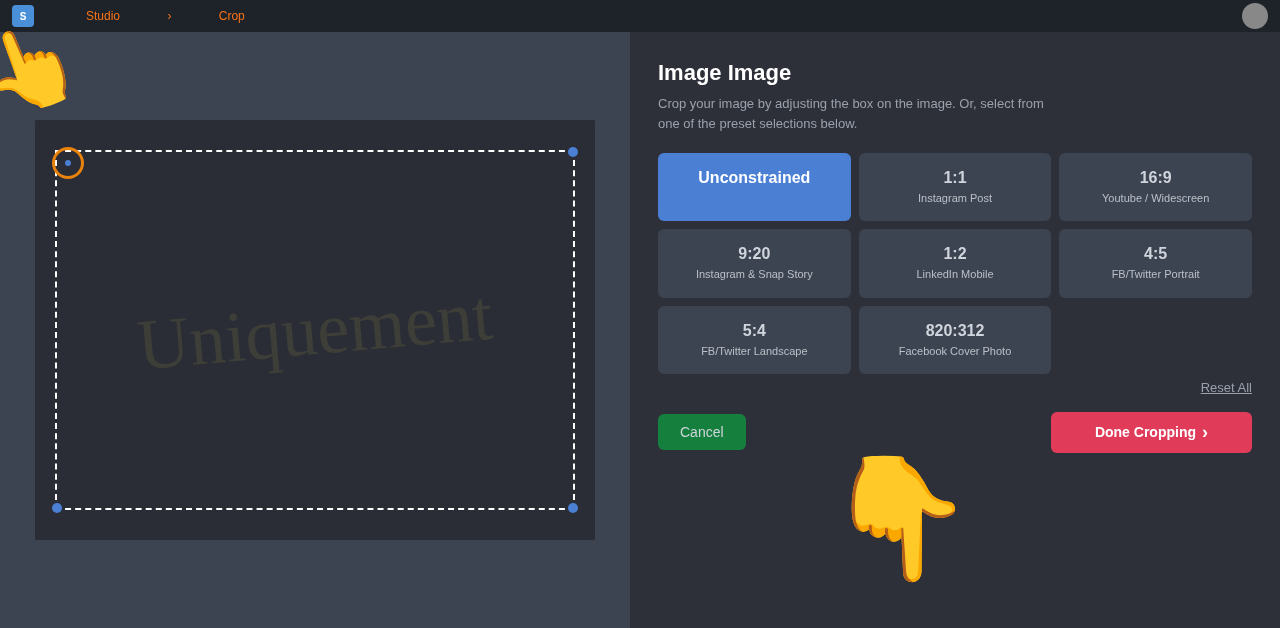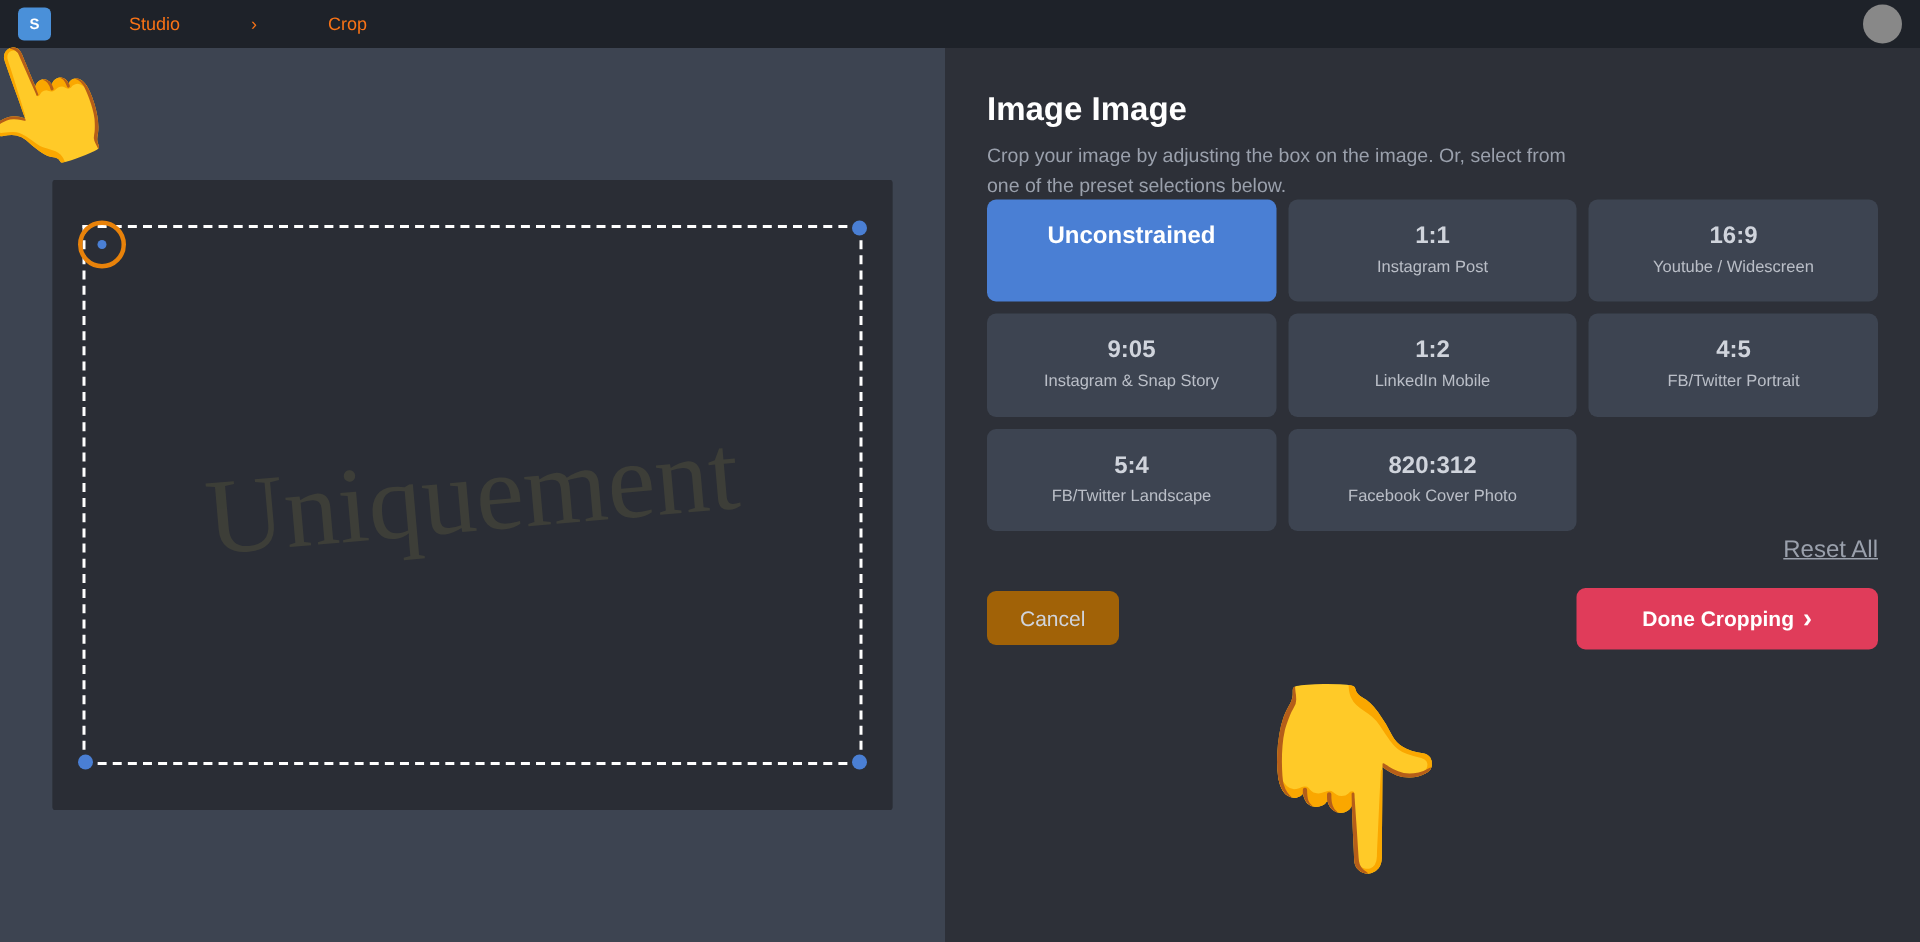--- a/index.html
+++ b/index.html
@@ -140,20 +140,21 @@
     .crop-title {
       font-size: 22px;
       font-weight: 600;
       color: #ffffff;
       margin-bottom: 8px;
     }
     .crop-desc {
       font-size: 13px;
       color: #9aa0ac;
       line-height: 1.5;
+      margin-bottom: 20px;
       max-width: 400px;
     }
 
     
     .preset-grid {
       display: grid;
       grid-template-columns: repeat(3, 1fr);
       gap: 8px;
       margin-bottom: 4px;
     }
@@ -186,34 +187,34 @@
     }
 
     .reset-all-row {
       text-align: right;
       margin-bottom: 16px;
     }
     .reset-all-btn {
       background: none;
       border: none;
       color: #9aa0ac;
-      font-size: 16px;
+      font-size: 13px;
       cursor: pointer;
       text-decoration: underline;
     }
 
     
     .action-row {
       display: flex;
       justify-content: space-between;
       align-items: center;
       margin-top: 8px;
     }
     .cancel-btn {
-      background: #a16207;
+      background: #15803d;
       border: none;
       color: #d0d4dc;
       padding: 10px 22px;
       border-radius: 6px;
       font-size: 14px;
       cursor: pointer;
     }
     .done-btn {
       background: #e03c5a;
       border: none;
@@ -311,21 +312,21 @@
         <span class="preset-ratio">1:1</span>
         <span class="preset-label">Instagram Post</span>
       </button>
 
       <button class="preset-btn">
         <span class="preset-ratio">16:9</span>
         <span class="preset-label">Youtube / Widescreen</span>
       </button>
 
       <button class="preset-btn">
-        <span class="preset-ratio">9:05</span>
+        <span class="preset-ratio">9:20</span>
         <span class="preset-label">Instagram &amp; Snap Story</span>
       </button>
 
       <button class="preset-btn">
         <span class="preset-ratio">1:2</span>
         <span class="preset-label">LinkedIn Mobile</span>
       </button>
 
       <button class="preset-btn">
         <span class="preset-ratio">4:5</span>

